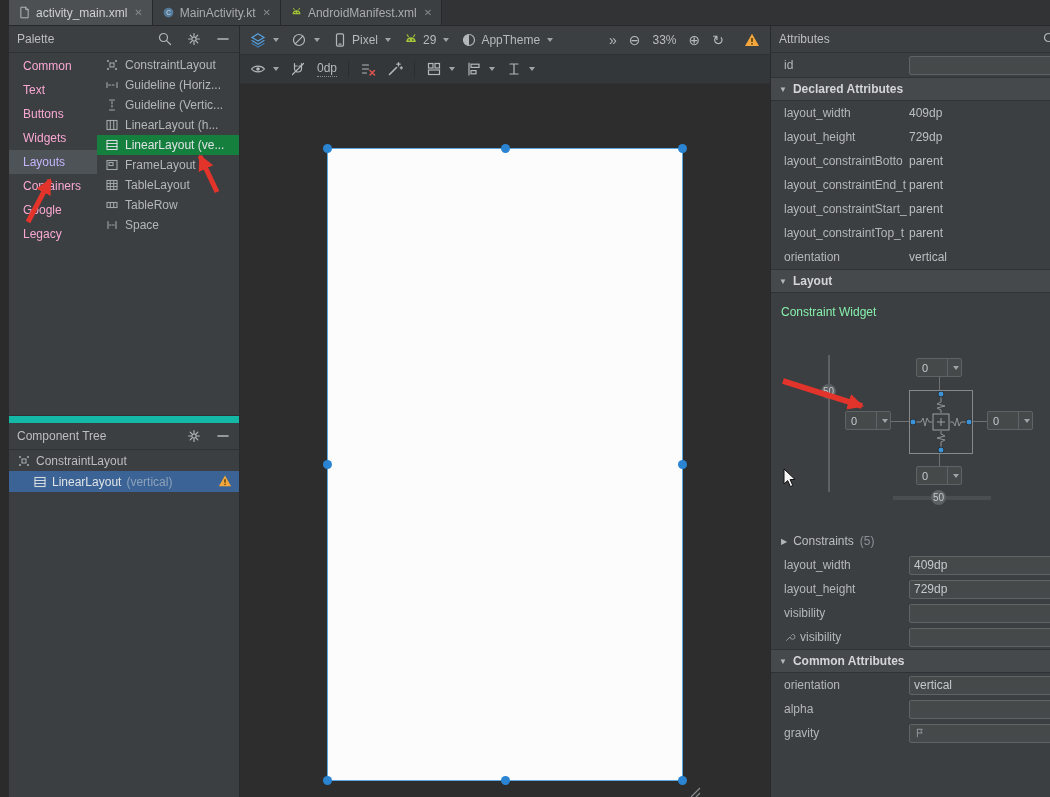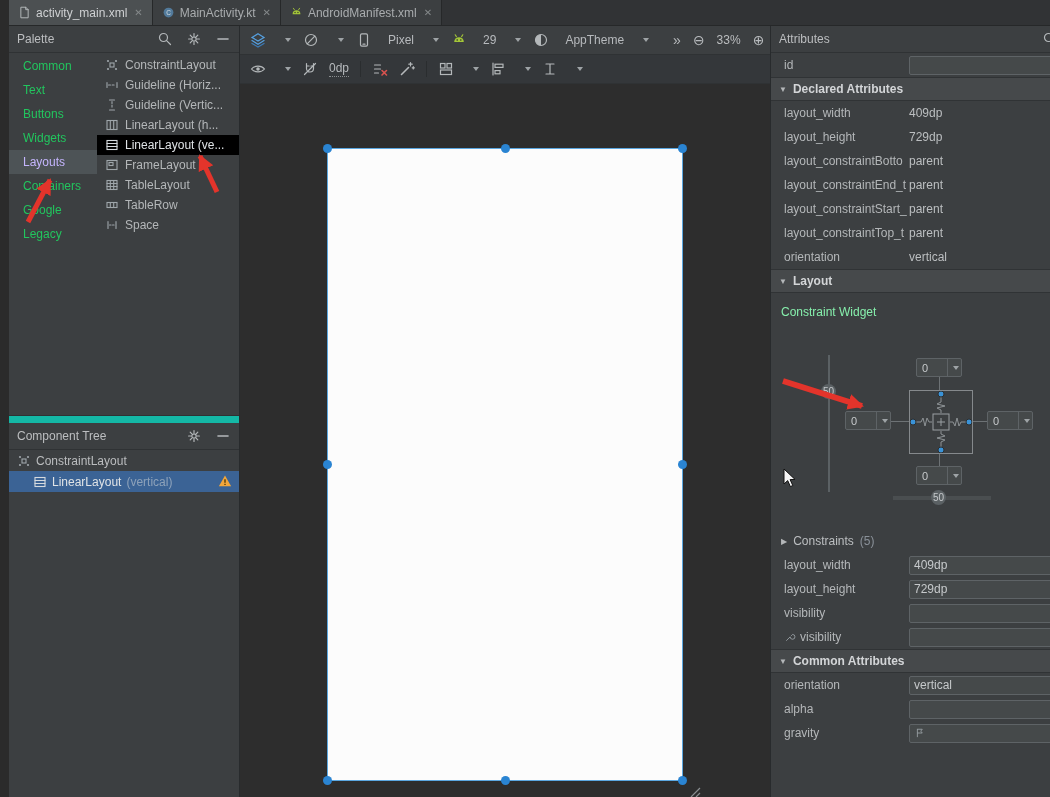--- a/index.html
+++ b/index.html
@@ -25,40 +25,40 @@
   .right{width:288px;background:#3c3f41;display:flex;flex-direction:column;flex:none;overflow:hidden;}
 
   .panel-header{height:26px;flex:none;display:flex;align-items:center;padding:0 8px;
                 border-bottom:1px solid #2f3234;color:#bcbec0;}
   .ph-title{flex:1;}
   .ph-icons{display:flex;align-items:center;gap:13px;}
 
   
   .palette-body{height:362px;flex:none;display:flex;border-bottom:1px solid #2f3234;overflow:hidden;}
   .cats{width:88px;padding-top:1px;flex:none;}
-  .cat{height:24px;line-height:24px;padding-left:14px;color:#22c55e;white-space:nowrap;overflow:hidden;}
+  .cat{height:24px;line-height:24px;padding-left:14px;color:#f9a8d4;white-space:nowrap;overflow:hidden;}
   .cat.selected{background:#4d5356;color:#c4b5fd;}
   .pitems{flex:1;padding-top:2px;min-width:0;}
   .pitem{height:20px;display:flex;align-items:center;gap:6px;padding-left:8px;color:#b4b7b9;white-space:nowrap;overflow:hidden;}
-  .pitem.selected{background:#000000;color:#dfe3e6;}
+  .pitem.selected{background:#15803d;color:#dfe3e6;}
 
   
   .tree-header{border-top:7px solid #14b8a6;}
   .trow{height:21px;display:flex;align-items:center;gap:5px;padding-left:8px;position:relative;white-space:nowrap;}
   .trow.child{padding-left:24px;}
   .trow.selected{background:#3b6395;color:#dfe3e6;}
   .trow .suffix{color:#a9b7c6;opacity:.75;}
   .trow .warn-right{position:absolute;right:7px;top:3px;}
   .left-rest{flex:1;background:#3c3f41;}
 
   
   .toolbar{height:28px;flex:none;display:flex;align-items:center;gap:12px;padding:0 10px;
            background:#3c3f41;border-bottom:1px solid #2f3234;}
   .toolbar.t2{background:#34373a;gap:11px;}
-  .tb-item{display:flex;align-items:center;gap:16px;color:#b7babd;cursor:default;}
+  .tb-item{display:flex;align-items:center;gap:4px;color:#b7babd;cursor:default;}
   .tb-spacer{flex:1;}
   .tb-sep{width:1px;height:16px;background:#2a2d2f;flex:none;}
   .zoomglyph{font-size:14px;color:#b7babd;}
   .margin-val{border-bottom:1px dotted #8a8e90;padding-bottom:1px;}
 
   
   .canvas{flex:1;position:relative;background:#2d2d2d;min-height:0;}
   .artboard{position:absolute;left:88px;top:65px;width:354px;height:631px;background:#fcfcfc;
             outline:1px solid #5ba7e0;}
   .handle{position:absolute;width:9px;height:9px;border-radius:50%;background:#2a84d2;}

